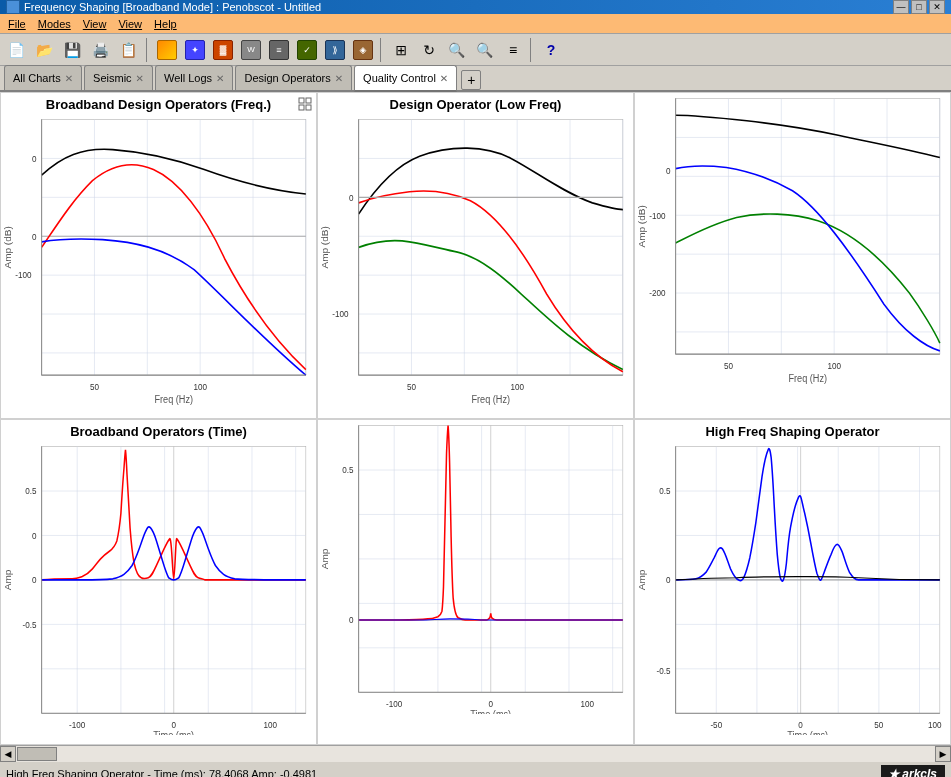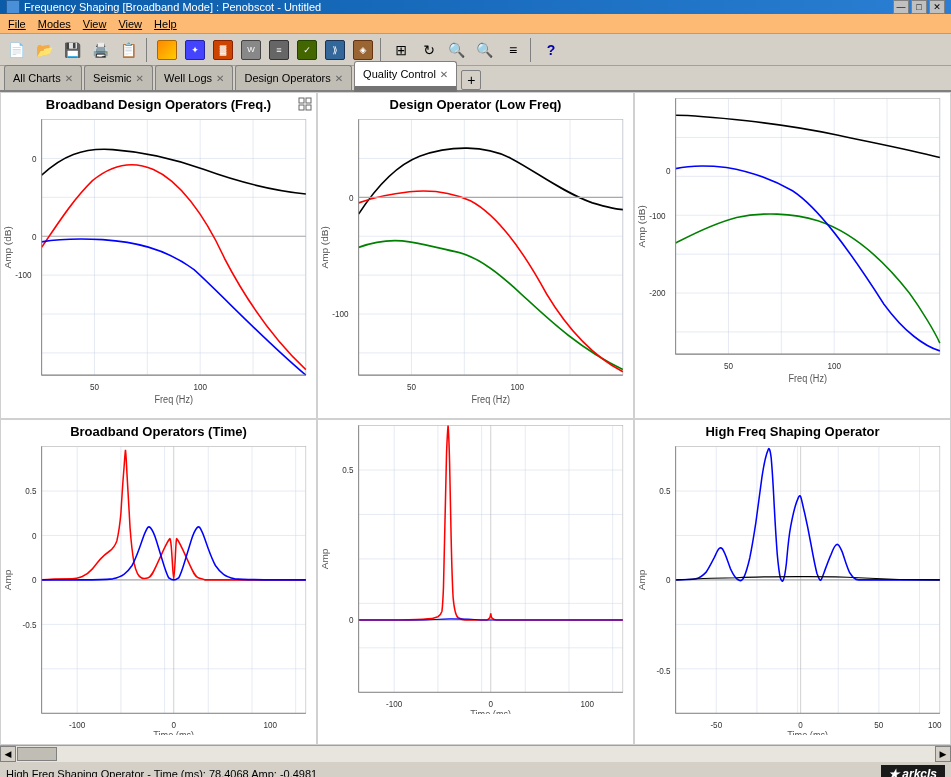--- a/index.html
+++ b/index.html
@@ -17,21 +17,21 @@
     .menu-item { padding: 1px 6px; cursor: pointer; font-size: 11px; }
 
     
     #toolbar { height: 32px; background: #d4d0c8; display: flex; align-items: center; padding: 2px 4px; gap: 2px; border-bottom: 1px solid #a0a0a0; }
     .tb-btn { width: 26px; height: 24px; background: #d4d0c8; border: 1px solid transparent; display: flex; align-items: center; justify-content: center; cursor: pointer; font-size: 14px; }
     .tb-sep { width: 4px; height: 24px; border-left: 1px solid #808080; margin: 0 2px; }
 
     
     #tabbar { height: 26px; background: #d4d0c8; display: flex; align-items: flex-end; padding: 0 4px; border-bottom: 2px solid #808080; }
     .tab { height: 22px; padding: 12px 8px; background: #c0bdb5; border: 1px solid #808080; border-bottom: none; display: flex; align-items: center; gap: 4px; cursor: pointer; font-size: 11px; margin-right: 2px; border-radius: 3px 3px 0 0; }
-    .tab.active { background: #ffffff; border-bottom: 6px solid #737373; margin-bottom: -2px; z-index: 1; }
+    .tab.active { background: #ffffff; border-bottom: 2px solid #737373; margin-bottom: -2px; z-index: 1; }
     .tab-close { font-size: 10px; color: #666; cursor: pointer; }
     .tab-add { width: 20px; height: 20px; border: 1px solid #808080; display: flex; align-items: center; justify-content: center; cursor: pointer; background: #d4d0c8; font-size: 14px; border-radius: 2px; margin-left: 2px; }
 
     
     #charts-area { height: calc(777px - 22px - 20px - 32px - 26px - 24px); background: white; display: grid; grid-template-columns: 1fr 1fr 1fr; grid-template-rows: 1fr 1fr; overflow: hidden; position: relative; }
 
     .chart-panel { border: 1px solid #d0d0d0; background: white; position: relative; overflow: hidden; }
     .chart-title { text-align: center; font-size: 13px; font-weight: bold; padding: 4px 0 2px; }
     .chart-canvas { width: 100%; height: calc(100% - 30px); position: relative; }
 

